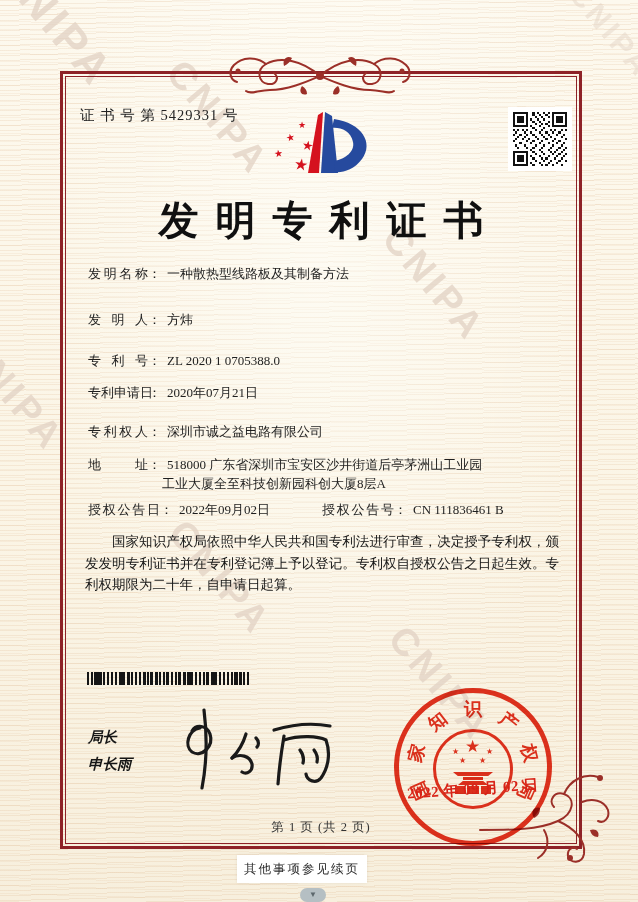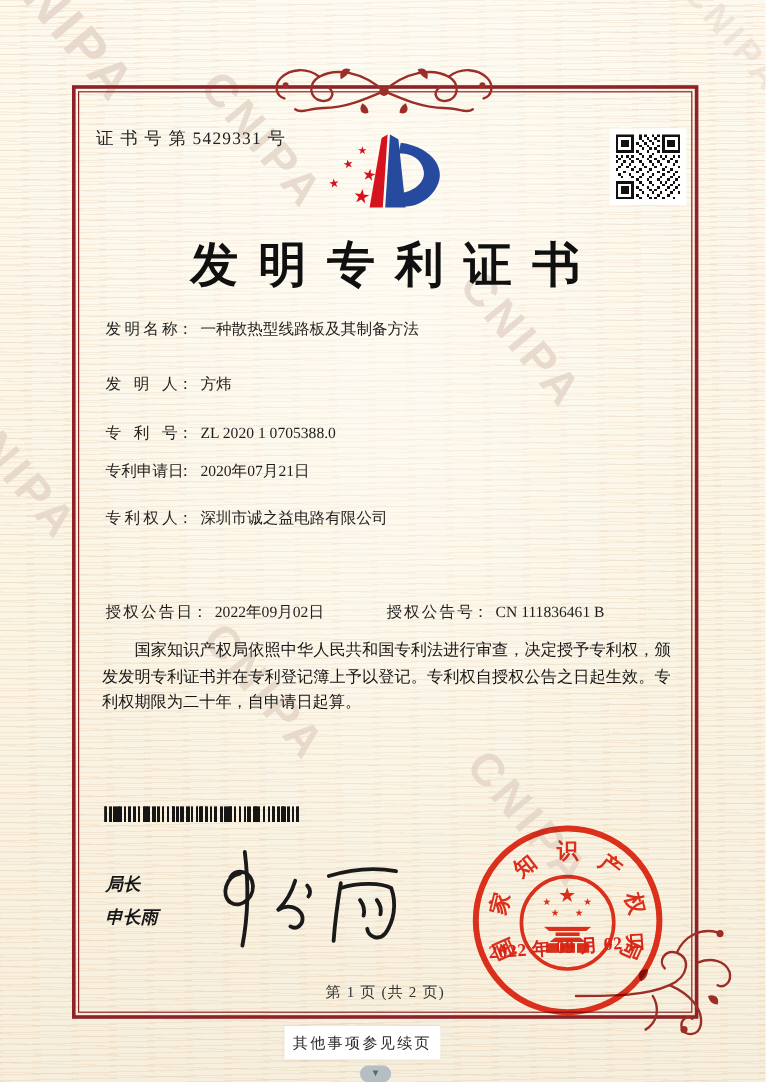--- a/index.html
+++ b/index.html
@@ -165,20 +165,22 @@
 <div class="abs frow" style="top:352px;">
   <span class="flabel">专利号</span><span class="fcolon">：</span><span>ZL 2020 1 0705388.0</span>
 </div>
 <div class="abs frow" style="top:384px;">
   <span class="flabel">专利申请日</span><span class="fcolon">：</span><span>2020年07月21日</span>
 </div>
 <div class="abs frow" style="top:423px;">
   <span class="flabel">专利权人</span><span class="fcolon">：</span><span>深圳市诚之益电路有限公司</span>
 </div>
 <div class="abs frow" style="top:456px;">
+  <div><span class="flabel">地址</span><span class="fcolon">：</span><span>518000 广东省深圳市宝安区沙井街道后亭茅洲山工业园</span></div>
+  <div class="addr2">工业大厦全至科技创新园科创大厦8层A</div>
 </div>
 <div class="abs frow" style="top:501px;width:474px;">
   <span class="flabel" style="width:72px;">授权公告日</span><span class="fcolon">：</span><span>2022年09月02日</span>
   <span class="grant-pair2"><span class="flabel" style="width:72px;">授权公告号</span><span class="fcolon">：</span><span>CN 111836461 B</span></span>
 </div>
 
 <div class="abs bodytext">
   <p>国家知识产权局依照中华人民共和国专利法进行审查，决定授予专利权，颁发发明专利证书并在专利登记簿上予以登记。专利权自授权公告之日起生效。专利权期限为二十年，自申请日起算。</p>
 </div>
 

